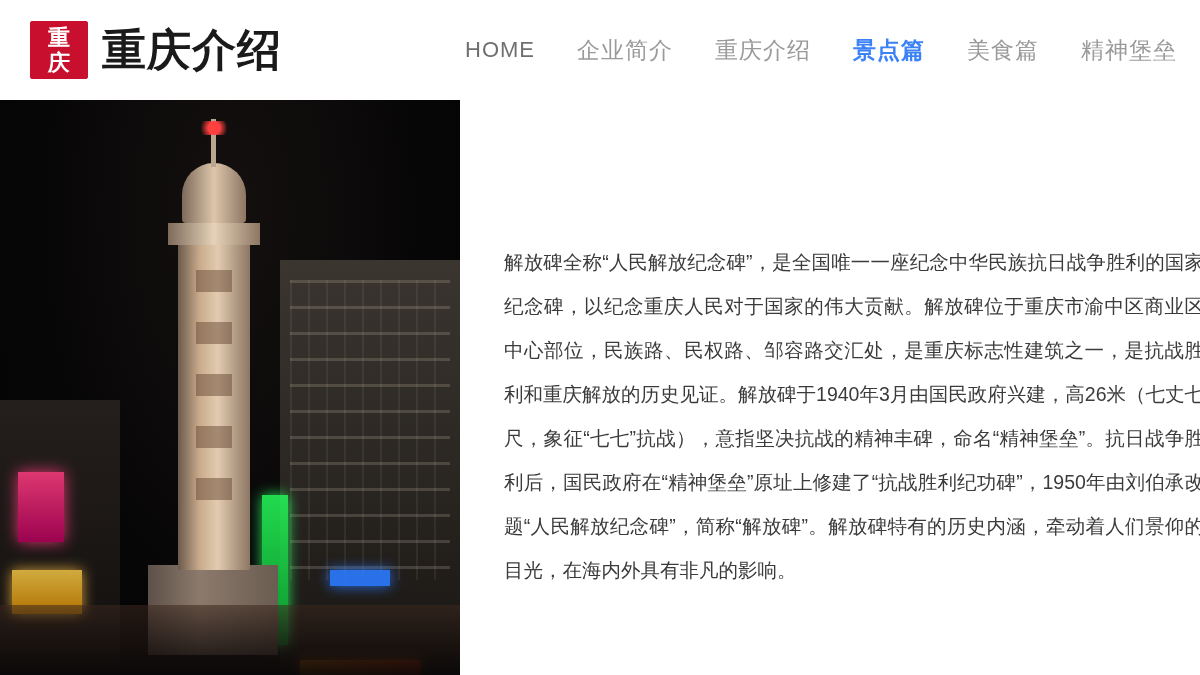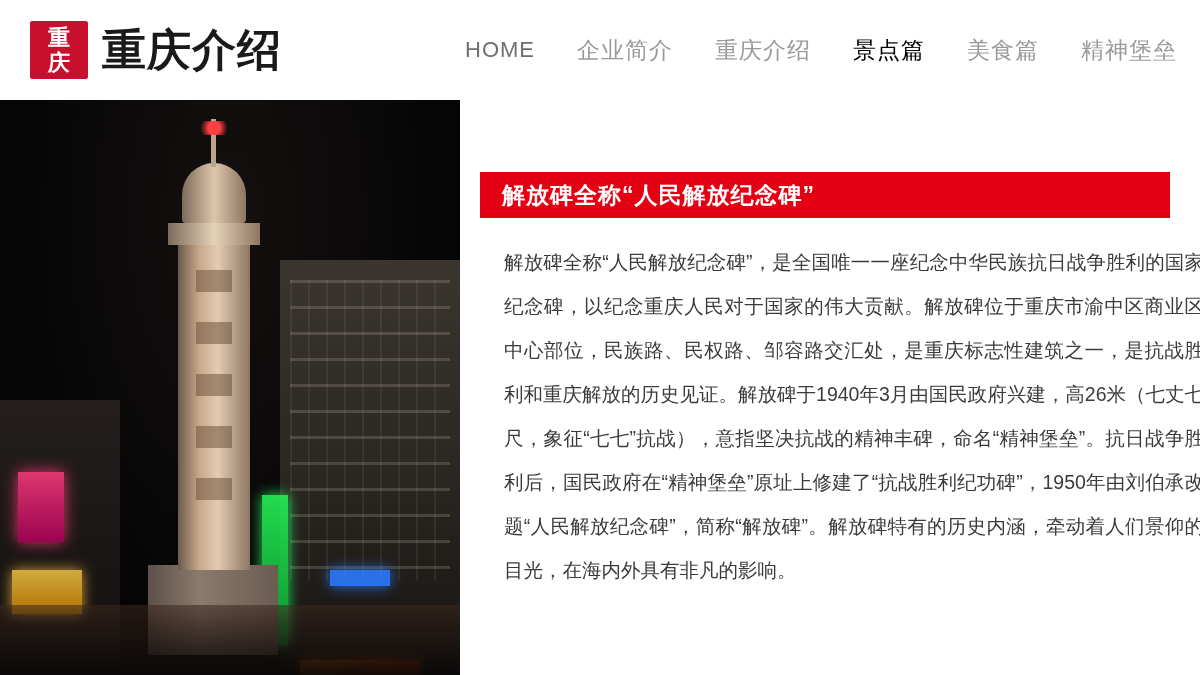--- a/index.html
+++ b/index.html
@@ -81,22 +81,22 @@
     white-space: nowrap;
     cursor: pointer;
   }
   .nav-item.home {
     color: #6f6f6f;
     font-size: 22px;
     letter-spacing: 1px;
     font-family: "Liberation Sans", sans-serif;
   }
   .nav-item.active {
-    color: #000000;
-    font-weight: normal;
+    color: #3b82f6;
+    font-weight: bold;
   }
 
   
   .content {
     position: absolute;
     left: 0;
     top: 100px;
     width: 1200px;
     height: 575px;
   }
@@ -341,20 +341,17 @@
       <div class="mon-base"></div>
       <div class="mon-shaft"></div>
       <div class="mon-balc"></div>
       <div class="mon-top"></div>
       <div class="mon-spire"></div>
       <div class="mon-star"></div>
       <div class="crowd"></div>
     </div>
 
     <div class="article">
-      <div class="title-bar">
-        <div class="title-text">解放碑全称“人民解放纪念碑”</div>
-      </div>
       <div class="body-text">解放碑全称“人民解放纪念碑”，是全国唯一一座纪念中华民族抗日战争胜利的国家纪念碑，以纪念重庆人民对于国家的伟大贡献。解放碑位于重庆市渝中区商业区中心部位，民族路、民权路、邹容路交汇处，是重庆标志性建筑之一，是抗战胜利和重庆解放的历史见证。解放碑于1940年3月由国民政府兴建，高26米（七丈七尺，象征“七七”抗战），意指坚决抗战的精神丰碑，命名“精神堡垒”。抗日战争胜利后，国民政府在“精神堡垒”原址上修建了“抗战胜利纪功碑”，1950年由刘伯承改题“人民解放纪念碑”，简称“解放碑”。解放碑特有的历史内涵，牵动着人们景仰的目光，在海内外具有非凡的影响。</div>
     </div>
 
   </div>
 </div>
 
 </body></html>

